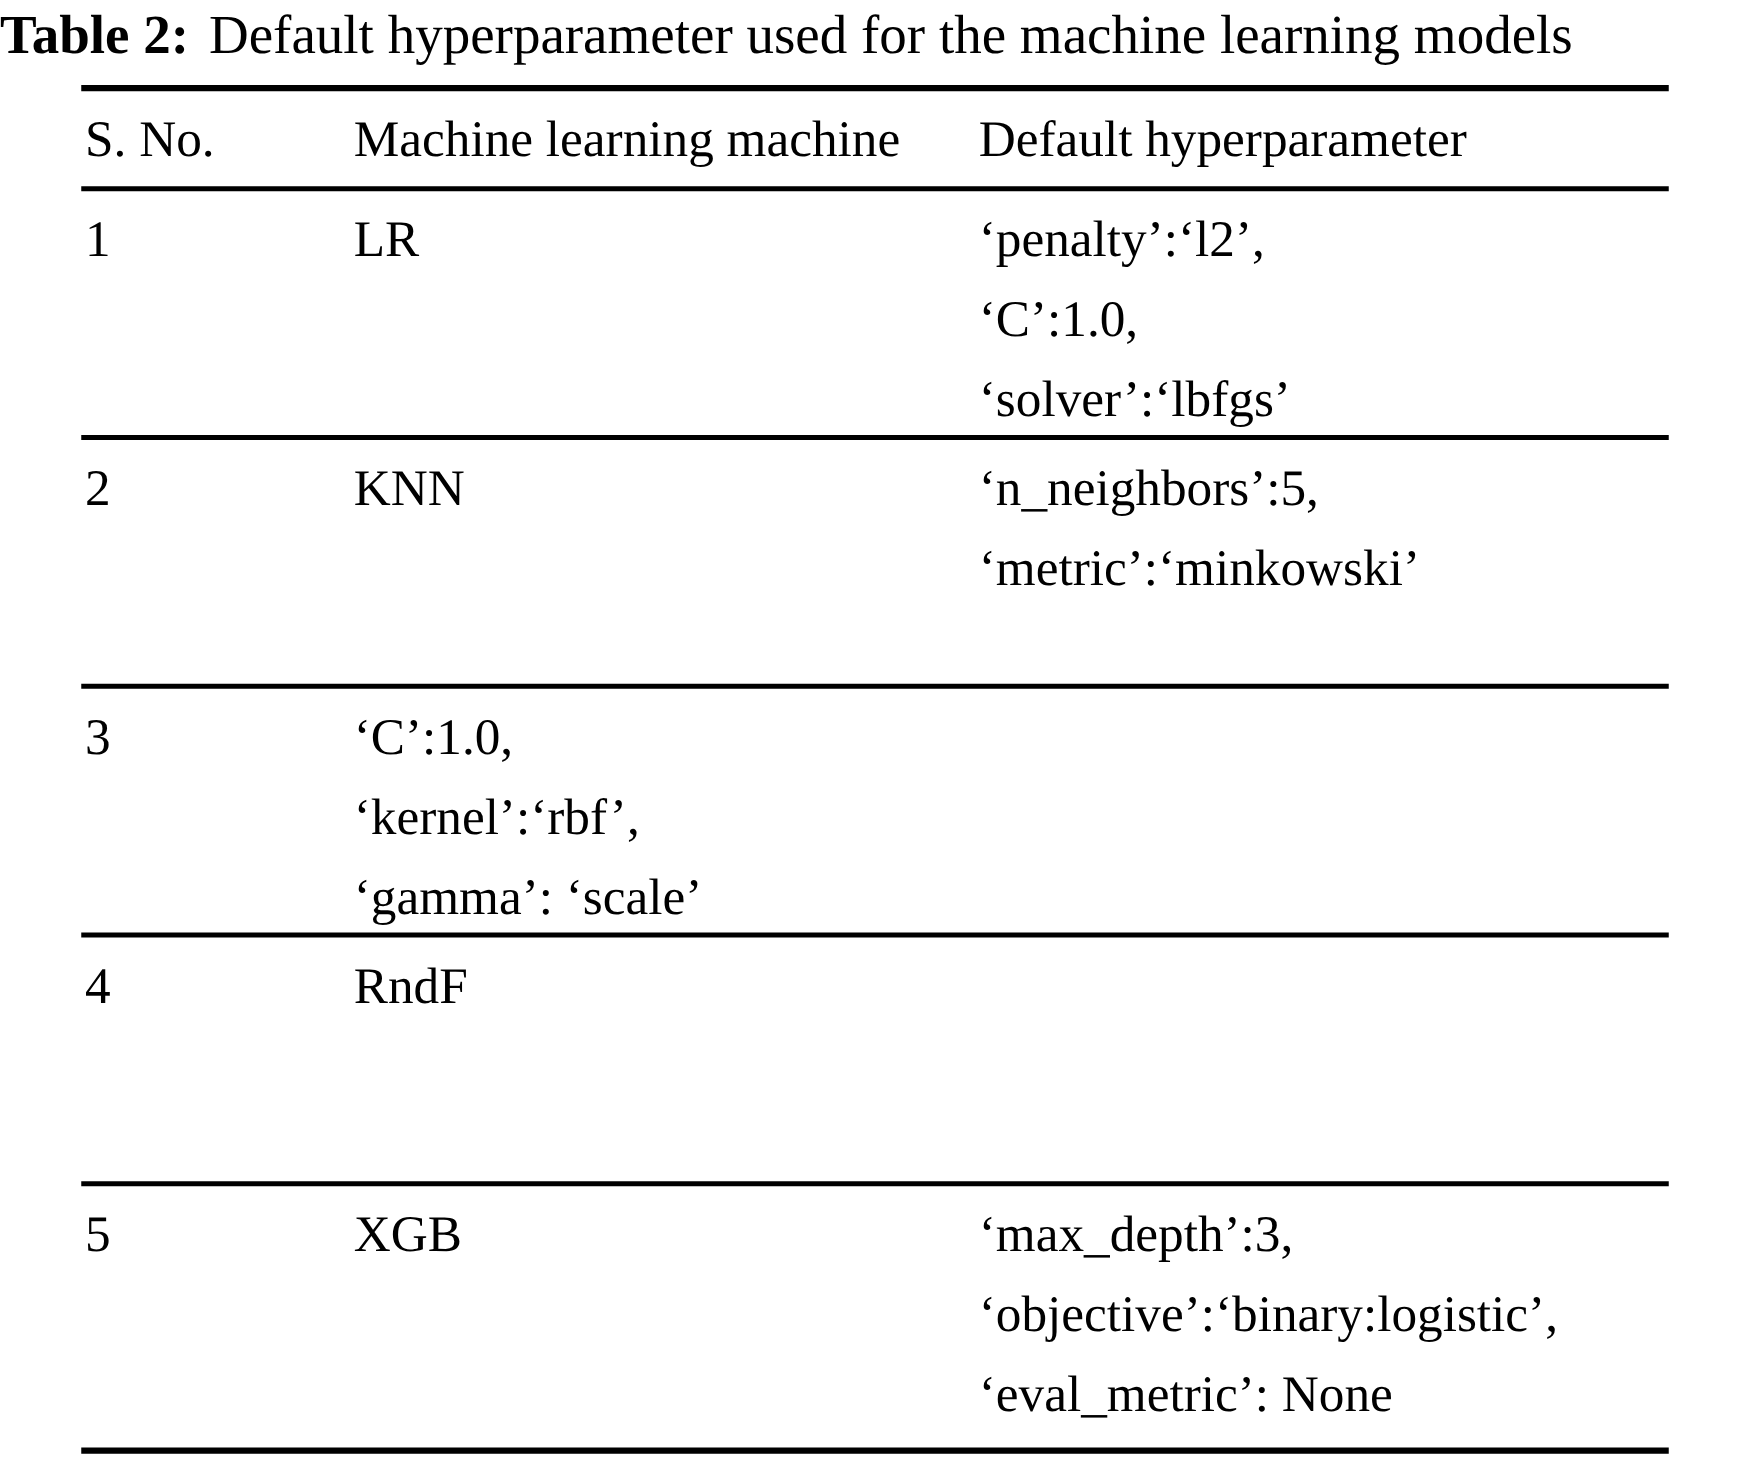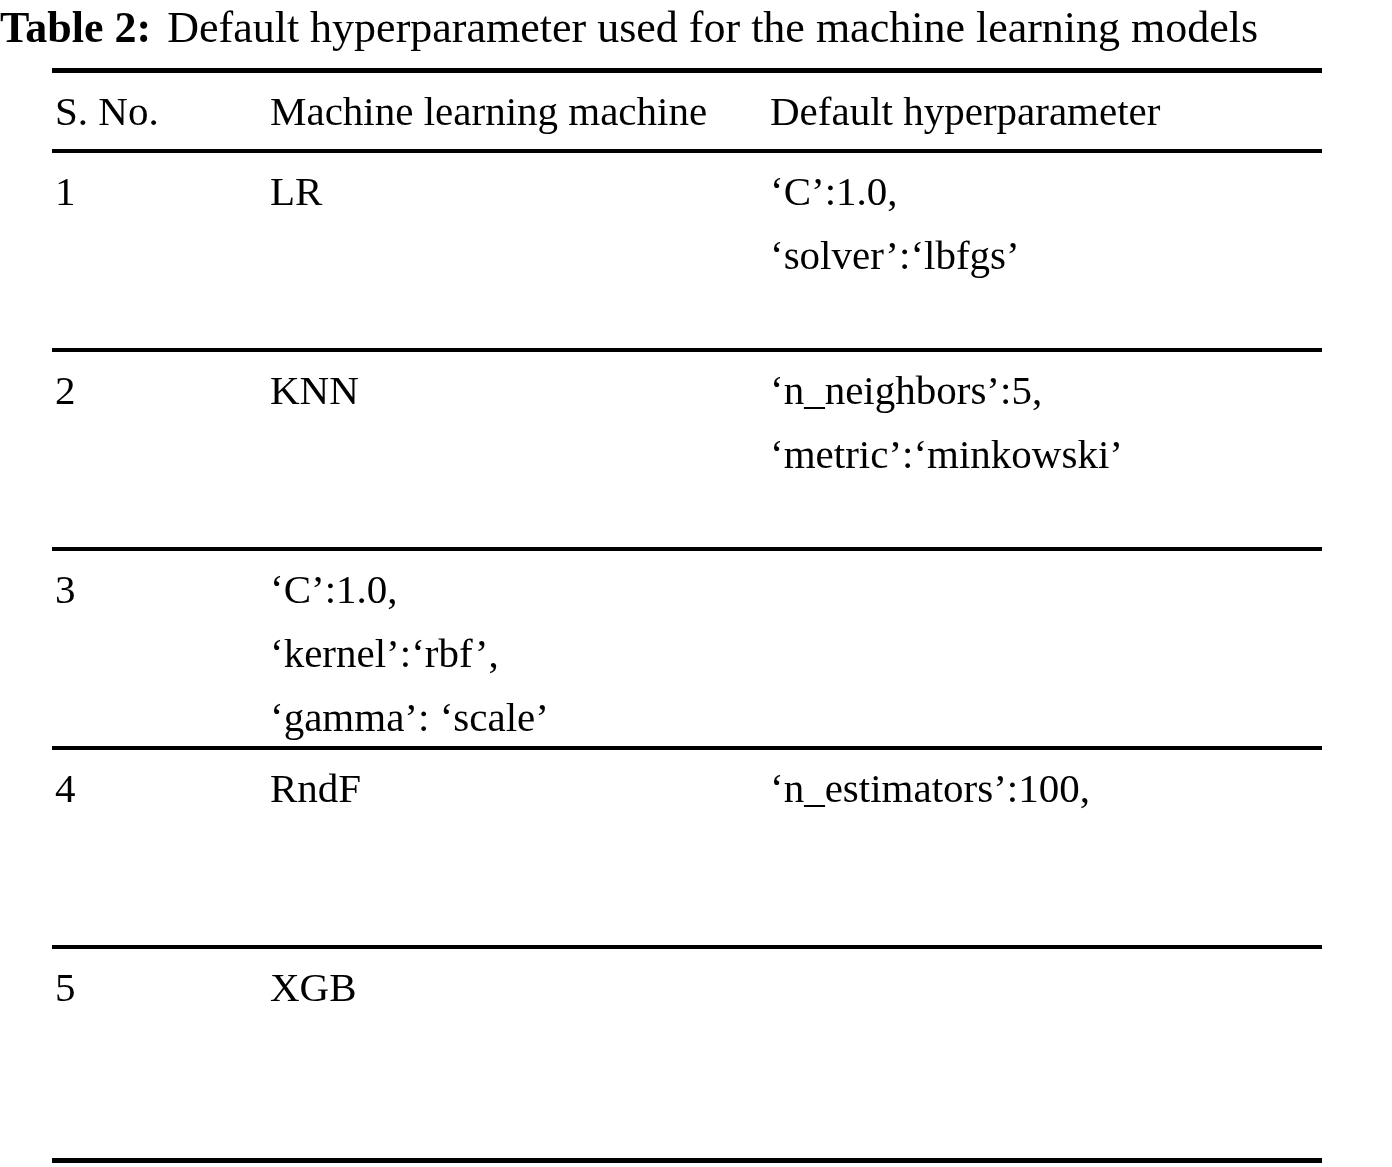--- a/index.html
+++ b/index.html
@@ -25,21 +25,21 @@
   }
   .caption-label {
     font-weight: bold;
     margin-right: 16px;
   }
 
   
   .mltable {
     position: absolute;
     top: 68px;
-    left: 52px;
+    left: 65px;
     width: 1270px;
     border-top: 5px solid #000;
     border-bottom: 5px solid #000;
     font-size: 41px;
   }
   .row {
     display: grid;
     grid-template-columns: 215px 500px 555px;
   }
   .header-row {
@@ -84,20 +84,21 @@
   <div class="row header-row">
     <div class="header-cell">S. No.</div>
     <div class="header-cell">Machine learning machine</div>
     <div class="header-cell">Default hyperparameter</div>
   </div>
 
   <div class="row data-row">
     <div class="cell">1</div>
     <div class="cell">LR</div>
     <div class="cell">
+      <div class="param-line">‘penalty’:‘l2’,</div>
       <div class="param-line">‘C’:1.0,</div>
       <div class="param-line">‘solver’:‘lbfgs’</div>
     </div>
   </div>
 
   <div class="row data-row">
     <div class="cell">2</div>
     <div class="cell">KNN</div>
     <div class="cell">
       <div class="param-line">‘n_neighbors’:5,</div>
@@ -111,22 +112,26 @@
       <div class="param-line">‘C’:1.0,</div>
       <div class="param-line">‘kernel’:‘rbf’,</div>
       <div class="param-line">‘gamma’: ‘scale’</div>
     </div>
   </div>
 
   <div class="row data-row">
     <div class="cell">4</div>
     <div class="cell">RndF</div>
     <div class="cell">
-      <div class="param-line">‘n_estimators’:100,</div>
     </div>
   </div>
 
   <div class="row data-row last">
     <div class="cell">5</div>
     <div class="cell">XGB</div>
+    <div class="cell">
+      <div class="param-line">‘max_depth’:3,</div>
+      <div class="param-line">‘objective’:‘binary:logistic’,</div>
+      <div class="param-line">‘eval_metric’: None</div>
+    </div>
   </div>
 
 </div>
 
 </body></html>

